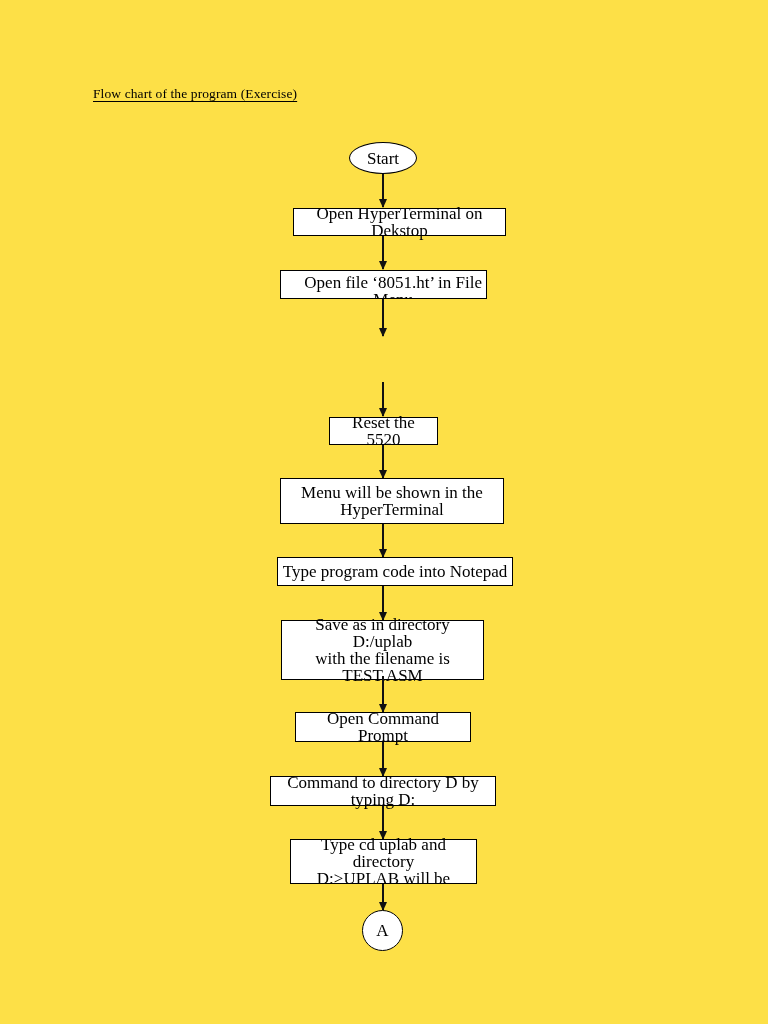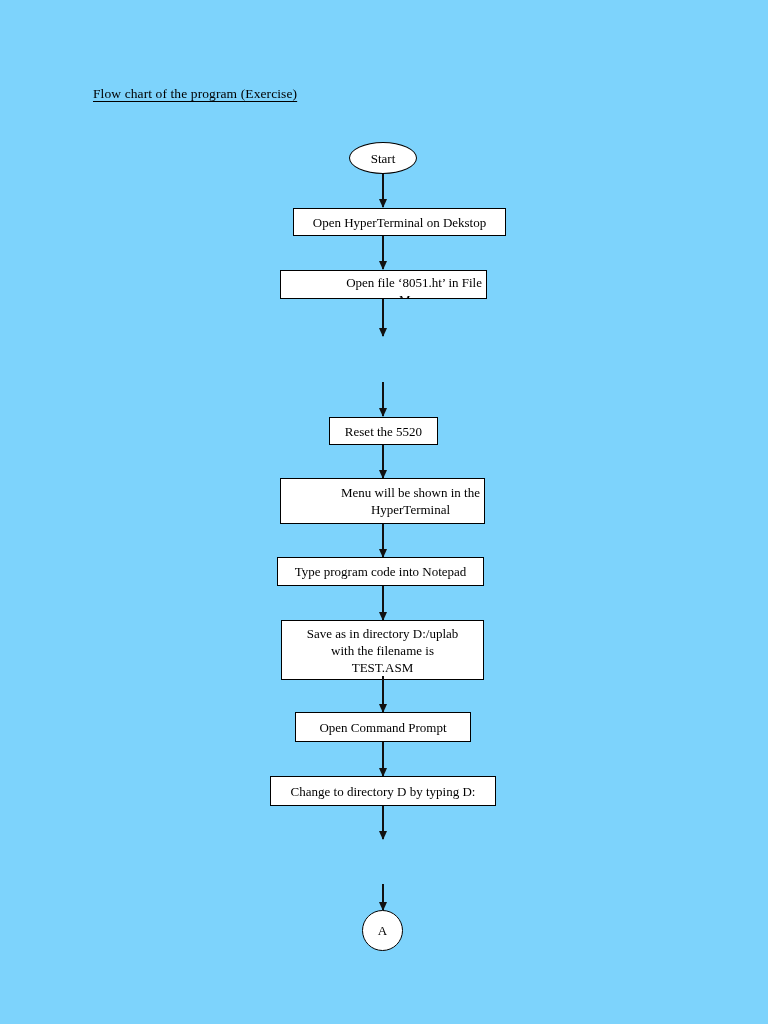--- a/index.html
+++ b/index.html
@@ -15,21 +15,21 @@
     overflow: hidden;
     font-family: "Liberation Serif", "DejaVu Serif", serif;
     color: #000000;
     -webkit-font-smoothing: antialiased;
   }
   #page {
     position: absolute;
     left: 0; top: 0;
     width: 768px;
     height: 1024px;
-    background: #7dd3fc;
+    background: #fde047;
   }
 
   
   .doc-title {
     position: absolute;
     left: 93px;
     top: 86px;
     font-size: 13.5px;
     line-height: 16px;
     letter-spacing: 0.1px;
@@ -39,21 +39,21 @@
   }
 
   
   .node {
     position: absolute;
     box-sizing: border-box;
     display: flex;
     align-items: center;
     justify-content: center;
     text-align: center;
-    font-size: 13px;
+    font-size: 17px;
     line-height: 17px;
     background: #ffffff;
   }
   .node.process {
     border: 1.2px solid #000000;
   }
   .node.terminator {
     border: 1.3px solid #000000;
     border-radius: 50%;
   }
@@ -117,47 +117,51 @@
   </div>
   <div class="arrow" style="left:382px; top:299px; height:37px;"></div>
 
   <div class="arrow" style="left:382px; top:382px; height:34px;"></div>
 
   <div class="node process" style="left:329px; top:417px; width:109px; height:28px;">
     <span class="txt">Reset the 5520</span>
   </div>
   <div class="arrow" style="left:382px; top:445px; height:33px;"></div>
 
-  <div class="node process" style="left:280px; top:478px; width:205px; height:46px;justify-content:flex-end;">
+  <div class="node process" style="left:280px; top:478px; width:224px; height:46px;">
     <span class="txt">Menu will be shown in the
 HyperTerminal</span>
   </div>
   <div class="arrow" style="left:382px; top:524px; height:33px;"></div>
 
-  <div class="node process" style="left:277px; top:557px; width:207px; height:29px;">
+  <div class="node process" style="left:277px; top:557px; width:236px; height:29px;">
     <span class="txt">Type program code into Notepad</span>
   </div>
   <div class="arrow" style="left:382px; top:586px; height:34px;"></div>
 
   <div class="node process" style="left:281px; top:620px; width:203px; height:60px;">
     <span class="txt">Save as in directory D:/uplab
 with the filename is
 TEST.ASM</span>
   </div>
   <div class="arrow" style="left:382px; top:676px; height:36px;"></div>
 
   <div class="node process" style="left:295px; top:712px; width:176px; height:30px;">
     <span class="txt">Open Command Prompt</span>
   </div>
   <div class="arrow" style="left:382px; top:742px; height:34px;"></div>
 
   <div class="node process" style="left:270px; top:776px; width:226px; height:30px;">
-    <span class="txt">Change to directory D by typing D:</span>
+    <span class="txt">Command to directory D by typing D:</span>
   </div>
   <div class="arrow" style="left:382px; top:806px; height:33px;"></div>
 
+  <div class="node process" style="left:290px; top:839px; width:187px; height:45px;">
+    <span class="txt">Type cd uplab and directory
+D:&gt;UPLAB will be</span>
+  </div>
   <div class="arrow" style="left:382px; top:884px; height:26px;"></div>
 
   <div class="node connector" style="left:362px; top:910px; width:41px; height:41px;">
     <span class="txt">A</span>
   </div>
 
 </div>
 
 </body></html>

